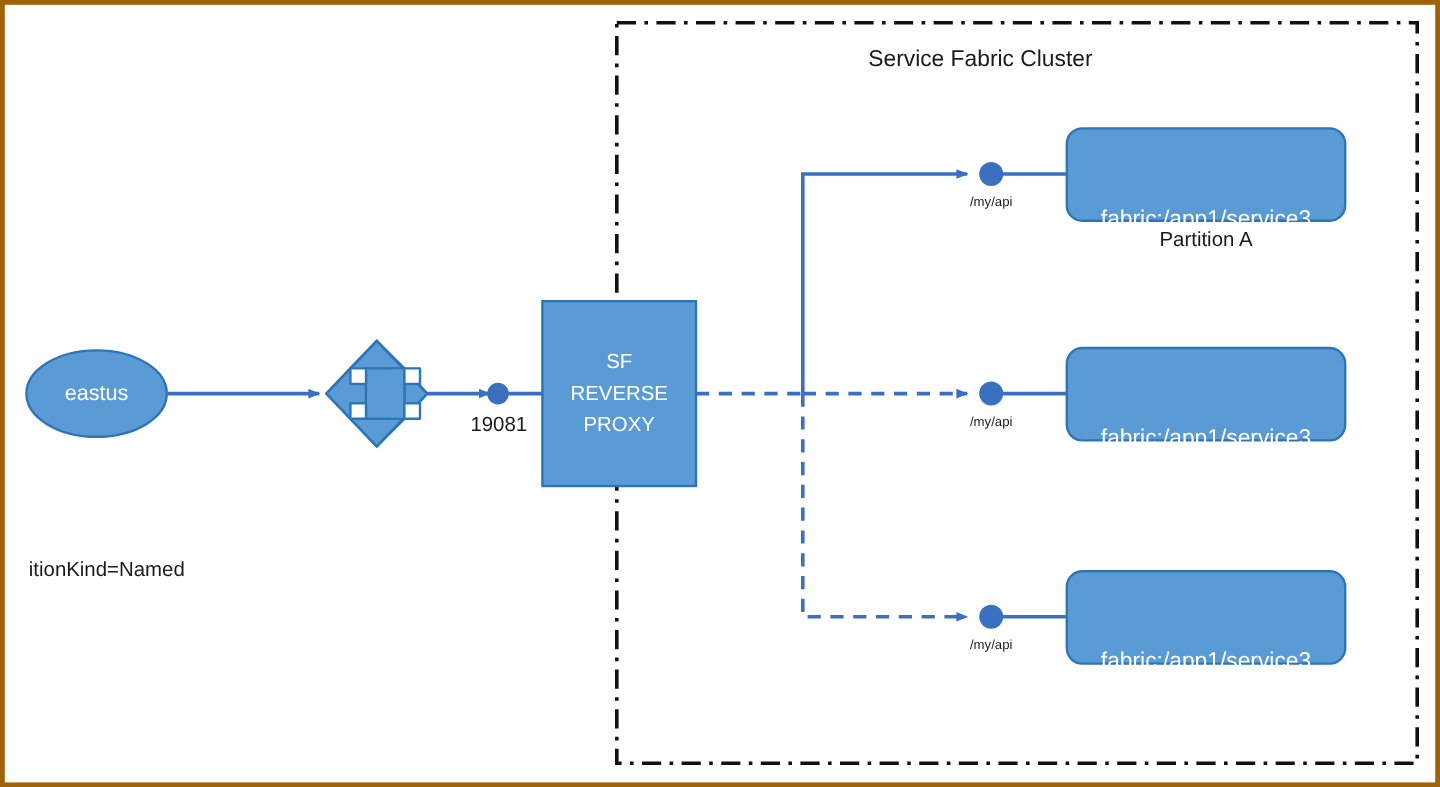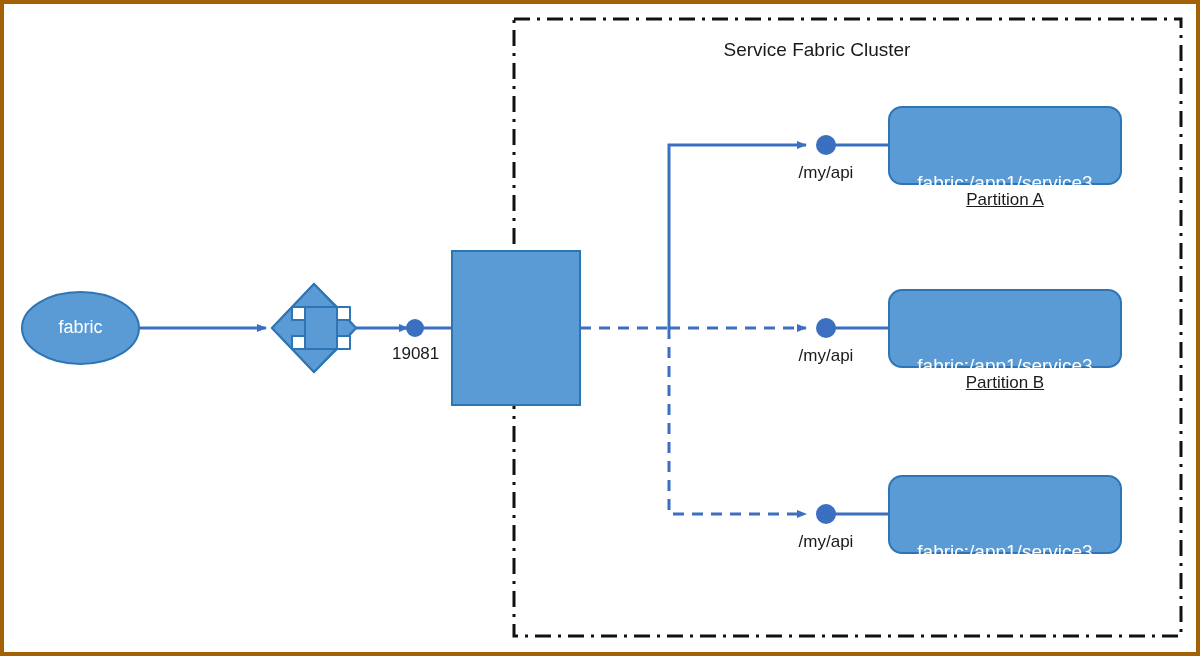--- a/index.html
+++ b/index.html
@@ -39,24 +39,23 @@
     font-family: "Liberation Sans", sans-serif;
     pointer-events: none;
   }
   .cluster-title {
     font-size: 19px;
     text-align: center;
   }
   .partition-caption {
     font-size: 17px;
     text-align: center;
-    text-decoration: underline;
   }
   .edge-label {
-    font-size: 17px;
+    font-size: 11px;
     text-align: center;
   }
   .port-label {
     font-size: 17px;
   }
   .url-text {
     font-size: 17px;
     line-height: 25px;
   }
   .svc-label {
@@ -124,32 +123,37 @@
     <circle cx="822" cy="510" r="10" fill="#3B6FBF"></circle>
     <line x1="822" y1="510" x2="885" y2="510" stroke="#3B6FBF" stroke-width="3"></line>
 
     <rect x="885" y="103" width="232" height="77" rx="13" ry="13" fill="#5B9BD5" stroke="#2E75B6" stroke-width="2"></rect>
     <rect x="885" y="286" width="232" height="77" rx="13" ry="13" fill="#5B9BD5" stroke="#2E75B6" stroke-width="2"></rect>
     <rect x="885" y="472" width="232" height="77" rx="13" ry="13" fill="#5B9BD5" stroke="#2E75B6" stroke-width="2"></rect>
   </svg>
 
   <div class="lbl cluster-title" style="left:663px; top:35px; width:300px;">Service Fabric Cluster</div>
 
-  <div class="node-text client-label" style="left:18px; top:313px; width:117px;">fabric</div>
+  <div class="node-text client-label" style="left:18px; top:313px; width:117px;">eastus</div>
 
+  <div class="node-text proxy-label" style="left:448px; top:285px; width:128px;">
+    <div>SF</div>
+    <div>REVERSE</div>
+    <div>PROXY</div>
+  </div>
 
   <div class="lbl port-label" style="left:388px; top:340px;">19081</div>
 
   <div class="lbl url-text" style="left:20px; top:408px; width:440px;">
+    <div>itionKind=Named</div>
   </div>
 
   <div class="node-text svc-label" style="left:885px; top:130px; width:232px;">fabric:/app1/service3</div>
   <div class="lbl edge-label" style="left:772px; top:159px; width:100px;">/my/api</div>
   <div class="lbl partition-caption" style="left:885px; top:186px; width:232px;">Partition A</div>
 
   <div class="node-text svc-label" style="left:885px; top:313px; width:232px;">fabric:/app1/service3</div>
   <div class="lbl edge-label" style="left:772px; top:342px; width:100px;">/my/api</div>
-  <div class="lbl partition-caption" style="left:885px; top:369px; width:232px;">Partition B</div>
 
   <div class="node-text svc-label" style="left:885px; top:499px; width:232px;">fabric:/app1/service3</div>
   <div class="lbl edge-label" style="left:772px; top:528px; width:100px;">/my/api</div>
 
 </div>
 
 </body></html>

